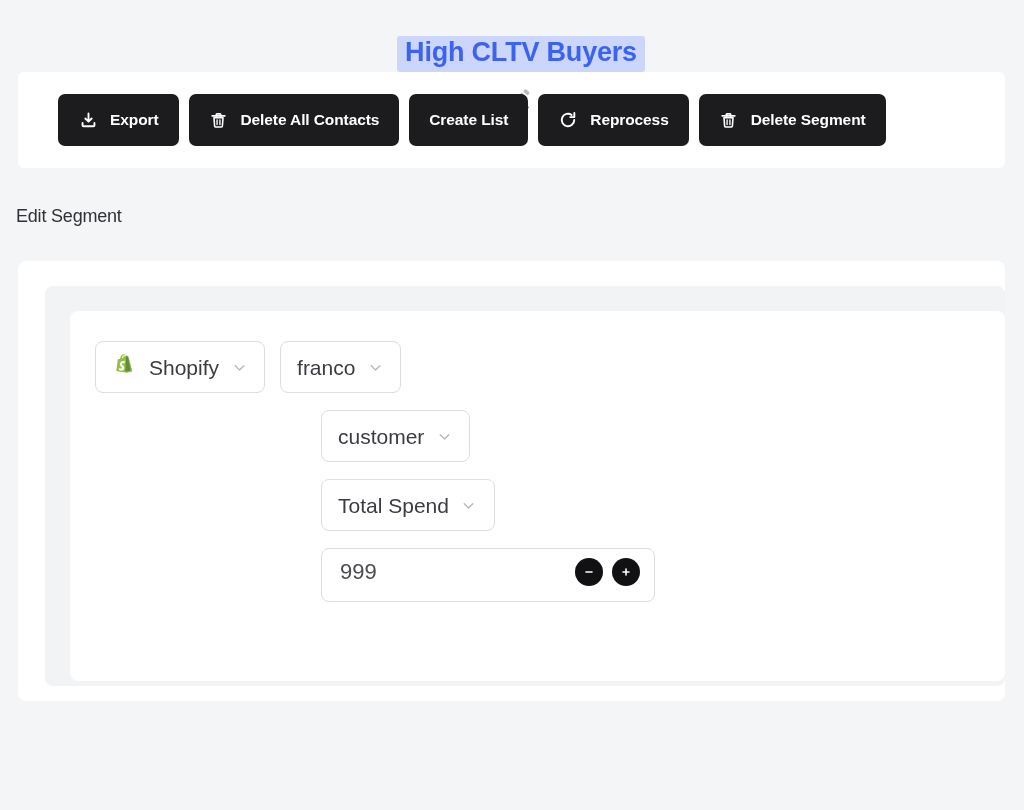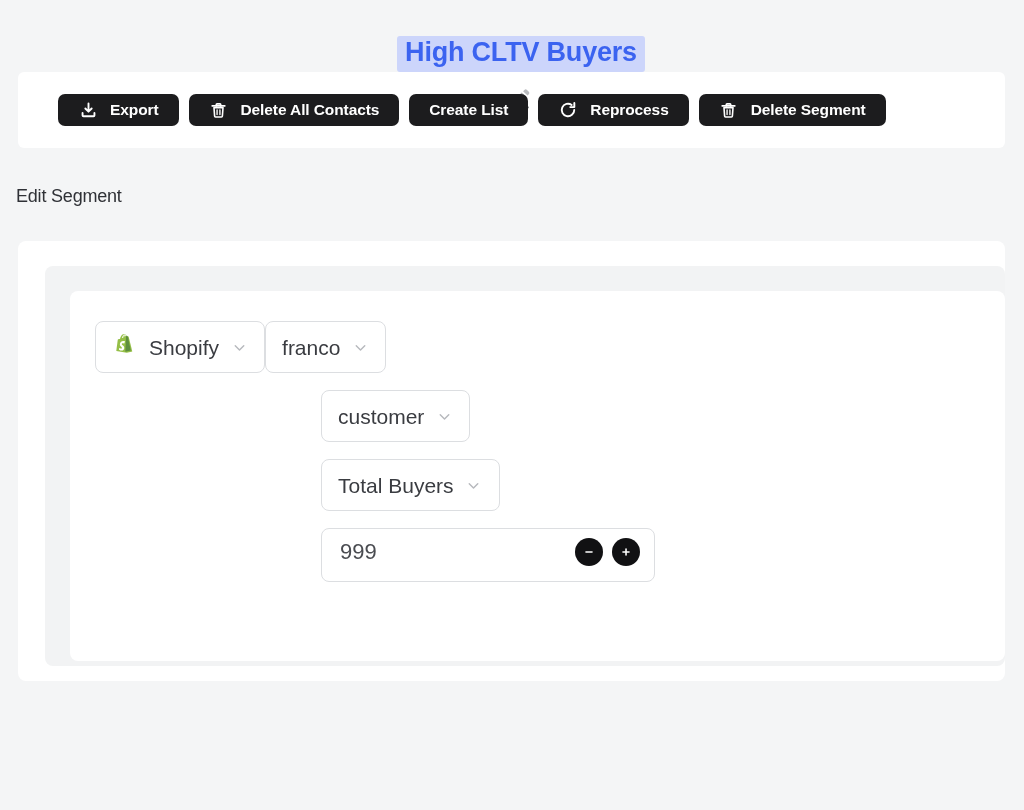--- a/index.html
+++ b/index.html
@@ -58,21 +58,21 @@
     box-sizing: border-box;
   }
   .btn {
     display: inline-flex;
     align-items: center;
     gap: 12px;
     background: #1c1c1e;
     color: #ffffff;
     border: none;
     border-radius: 7px;
-    height: 32px;
+    height: 52px;
     padding: 0 20px;
     font-family: "Liberation Sans", sans-serif;
     font-size: 15.5px;
     font-weight: bold;
     letter-spacing: -0.1px;
     cursor: pointer;
     white-space: nowrap;
   }
   .btn .bicon {
     display: inline-flex;
@@ -111,20 +111,21 @@
     background: #ffffff;
     border-radius: 8px;
     padding: 30px 0 30px 25px;
     min-height: 370px;
     box-sizing: border-box;
   }
 
   .rule-row {
     display: flex;
     align-items: center;
+    gap: 15px;
     margin-bottom: 17px;
   }
   .indent-1 { padding-left: 0; }
   .indent-2 { padding-left: 226px; }
 
   .pill {
     display: inline-flex;
     align-items: center;
     gap: 11px;
     background: #ffffff;
@@ -299,21 +300,21 @@
           <span class="chev">
             <svg width="17" height="17" viewBox="0 0 24 24" aria-hidden="true">
               <path d="M6 9.5l6 6 6-6" stroke="#b7b9bd" stroke-width="2" fill="none" stroke-linecap="round" stroke-linejoin="round"></path>
             </svg>
           </span>
         </div>
       </div>
 
       <div class="rule-row indent-2">
         <div class="pill">
-          <span class="plabel">Total Buyers</span>
+          <span class="plabel">Total Spend</span>
           <span class="chev">
             <svg width="17" height="17" viewBox="0 0 24 24" aria-hidden="true">
               <path d="M6 9.5l6 6 6-6" stroke="#b7b9bd" stroke-width="2" fill="none" stroke-linecap="round" stroke-linejoin="round"></path>
             </svg>
           </span>
         </div>
       </div>
 
 
       <div class="rule-row indent-2">

